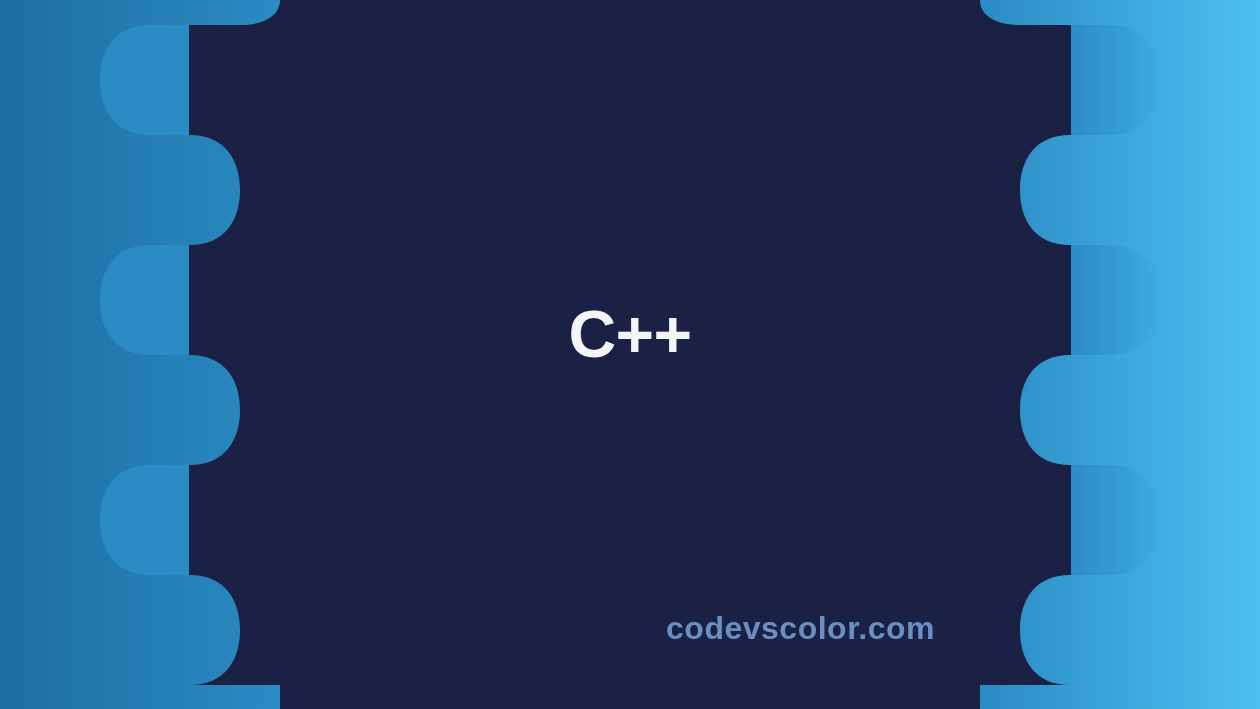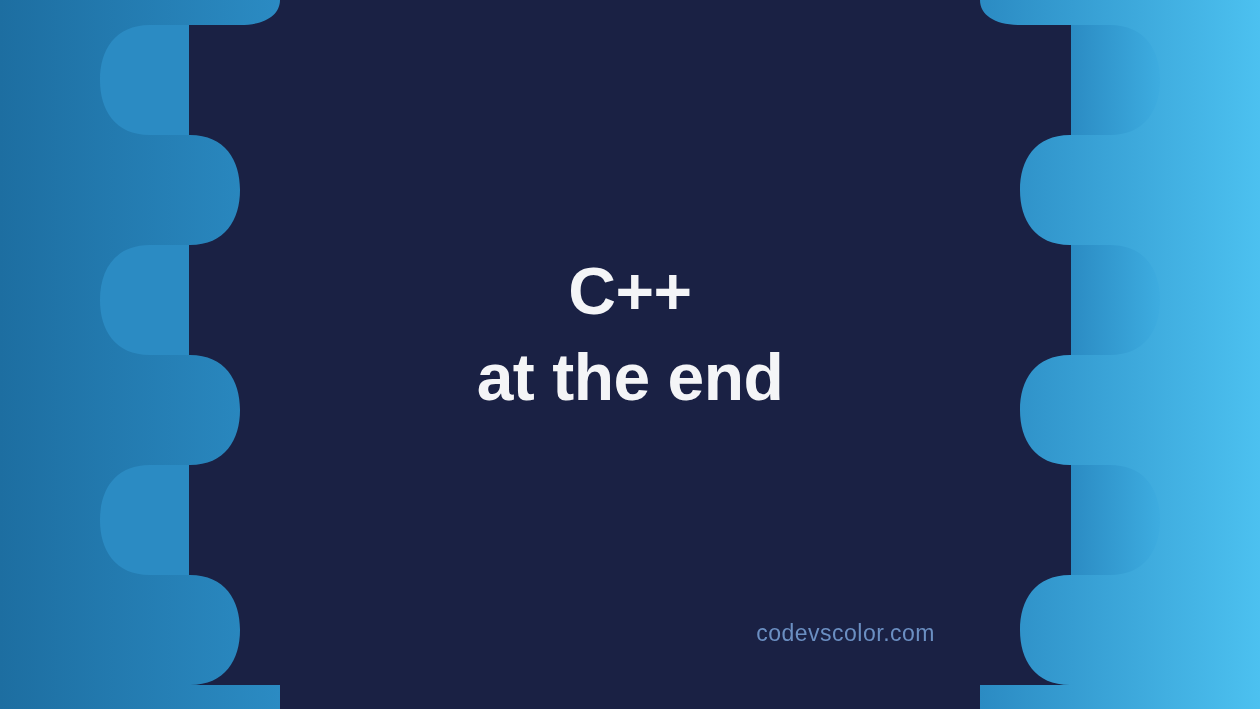--- a/index.html
+++ b/index.html
@@ -54,22 +54,22 @@
     line-height: 1.3;
     text-align: center;
     letter-spacing: -0.5px;
   }
 
   .watermark {
     position: absolute;
     bottom: 62px;
     right: 325px;
     color: #6b8fc2;
-    font-size: 23px;
-    font-weight: 400;
+    font-size: 32px;
+    font-weight: 700;
     letter-spacing: 0.5px;
     z-index: 2;
   }
 </style>
 </head>
 <body>
 
 <svg class="shape-left" viewBox="0 0 280 709" preserveAspectRatio="none">
   <defs>
     <linearGradient id="gradLeft" x1="0%" y1="0%" x2="100%" y2="0%">
@@ -138,17 +138,16 @@
     L 0,685
     C 0,695 0,709 0,709
     L 280,709
     Z
   "></path>
 </svg>
 
 <div class="content">
   <div class="title-text">
     <div>C++</div>
-    <div>at the end</div>
   </div>
 </div>
 
 <div class="watermark">codevscolor.com</div>
 
 </body></html>

